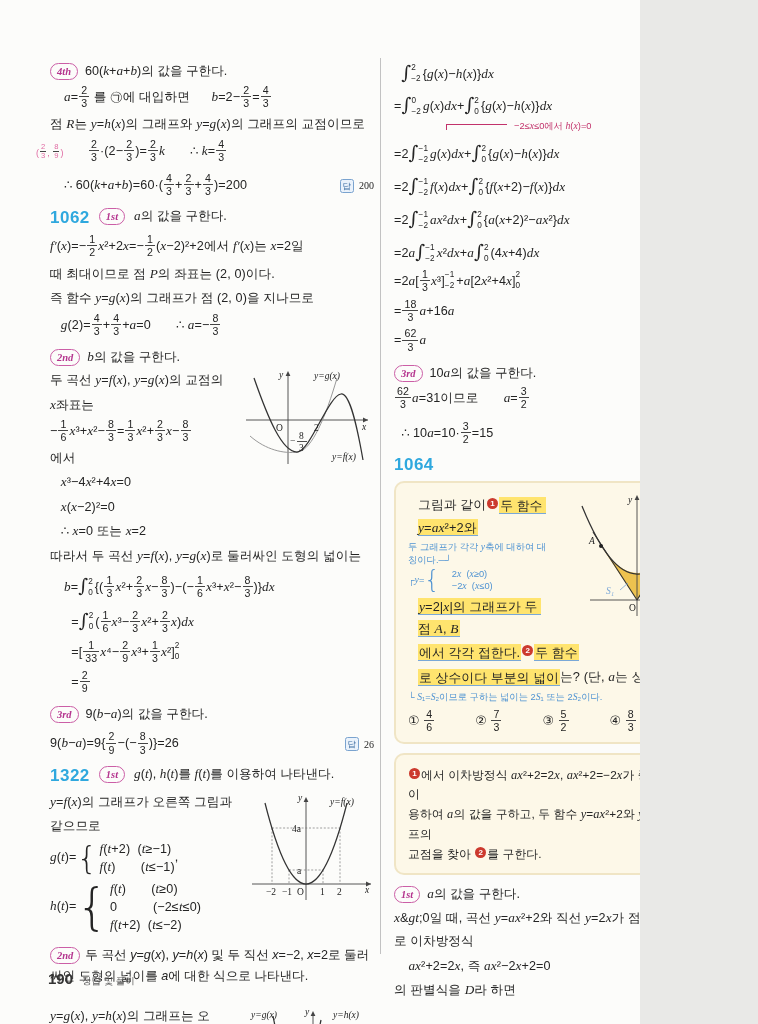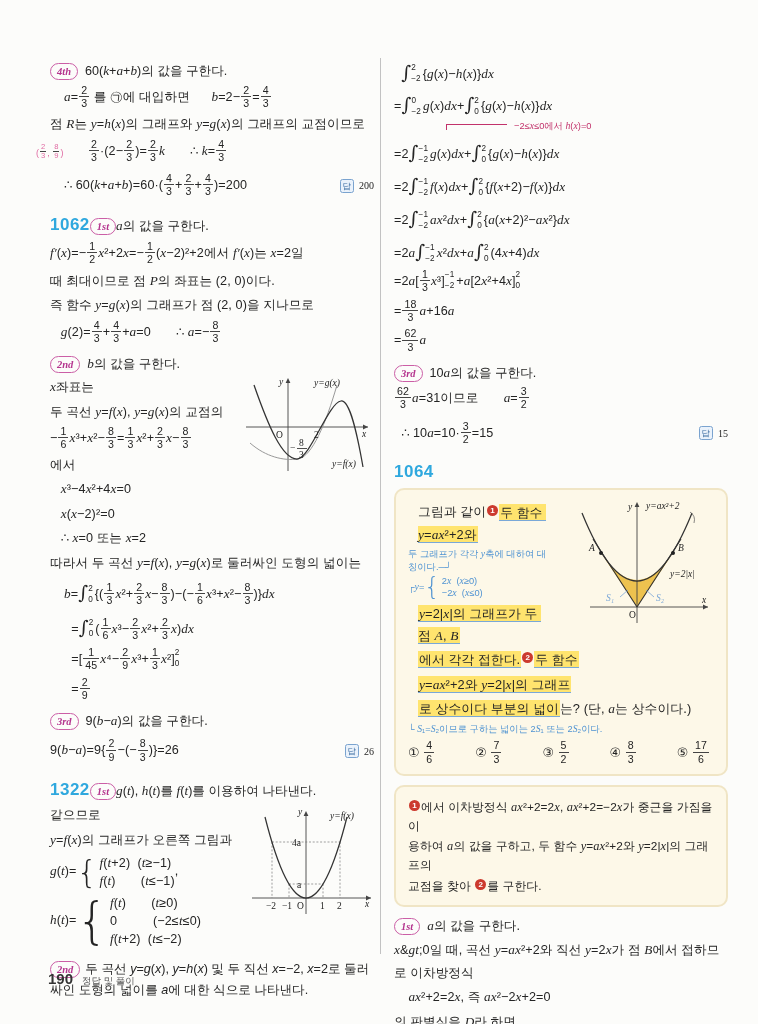--- a/index.html
+++ b/index.html
@@ -1,16 +1,16 @@
 <!DOCTYPE html>
 <html><head>
 <meta charset="utf-8">
 <style>
   html,body{margin:0;padding:0;background:#e9e9e7;}
-  .page{position:relative;width:758px;height:1024px;background:#fcfcfa;color:#242424;
+  .page{position:relative;width:640px;height:1024px;background:#fcfcfa;color:#242424;
         font-family:"Liberation Sans","DejaVu Sans",sans-serif;overflow:hidden;}
   .divider{position:absolute;left:380px;top:58px;height:896px;width:1px;background:#c2c2c2;}
   .col{position:absolute;top:52px;}
   .col.left{left:50px;width:324px;}
   .col.right{left:394px;width:334px;}
 
   .math-line{white-space:pre-wrap;font-size:12.6px;line-height:1.5;margin:4.5px 0;letter-spacing:.1px;}
   .math-line i,.step-title i,.bnote i,.pink-note i,.margin-note i{
     font-family:"Liberation Serif","DejaVu Serif",serif;font-style:italic;font-size:1.05em;}
   .frac{display:inline-flex;flex-direction:column;vertical-align:middle;text-align:center;margin:0 1px;position:relative;top:-1px;}
@@ -27,21 +27,21 @@
   .rb{display:inline-block;background:#cc3a2e;color:#fff;border-radius:50%;width:11px;height:11px;
       line-height:11.5px;font-size:8px;text-align:center;vertical-align:3px;font-weight:bold;margin:0 1px;}
 
   .step-row{display:flex;align-items:center;gap:7px;margin:11px 0 4px;clear:both;}
   .badge{flex:0 0 auto;border:1.2px solid #cb5ea6;color:#b5368f;border-radius:10px;padding:0 6px;
          font-size:10.5px;line-height:15px;font-weight:bold;font-style:italic;
          font-family:"Liberation Serif","DejaVu Serif",serif;}
   .step-title{font-size:12.6px;white-space:pre-wrap;}
   .step-para{margin:11px 0 20px;clear:both;font-size:12.6px;line-height:1.6;}
   .step-para .badge{display:inline-block;margin-right:5px;}
-  .prob-head{display:flex;align-items:flex-end;margin:12px 0 6px;clear:both;}
+  .prob-head{display:flex;align-items:flex-start;gap:9px;margin:5px 0 6px;clear:both;}
   .prob-num{color:#2fa8de;font-weight:bold;font-size:17px;letter-spacing:.5px;}
 
   .ans-line{display:flex;justify-content:space-between;clear:both;}
   .ans{display:inline-flex;align-items:center;white-space:nowrap;margin-left:8px;}
   .ansb{display:inline-block;border:1px solid #7aa3cf;border-radius:2.5px;background:#eaf2fb;color:#3f6fa3;
         font-size:8.5px;line-height:12px;padding:0 2px;margin-right:5px;}
   .ansv{font-size:10px;font-family:"Liberation Serif","DejaVu Serif",serif;}
 
   .fig{float:right;margin:0 0 4px 8px;}
   .fig svg{display:block;}
@@ -61,21 +61,21 @@
   .ind2{padding-left:14px;}
   .indblock{margin-left:14px;}
 
   .pink-note{position:relative;color:#c2326b;font-size:9.3px;margin:-2px 0 3px 120px;line-height:1.25;}
   .pink-note::before{content:"";position:absolute;left:-68px;top:4px;width:60px;height:5px;
                      border-left:1px solid #c2326b;border-top:1px solid #c2326b;}
 
   .cream{background:#fdf8e8;border:2px solid #f0e5c5;border-radius:10px;padding:9px 12px 8px;margin:4px 0 9px;clear:both;}
   .cream .math-line{font-size:12.8px;line-height:1.62;margin:3px 10px;}
   .bnote{color:#4f93d2;font-size:9.3px;line-height:1.3;margin:0 0 2px;white-space:pre-wrap;}
-  .bnote .crow{line-height:1.25;}
+  .bnote .crow{line-height:1.25;margin-left:10px;}
   .choices{display:flex;justify-content:space-between;padding:3px 4px 0 0;clear:both;}
   .choices .math-line{display:inline-flex;align-items:center;margin:0;}
   .tip .math-line{font-size:11.8px;line-height:1.55;margin:2px 0;}
 
   .footer{position:absolute;left:48px;top:970px;display:flex;align-items:baseline;gap:9px;}
   .fpage{font-size:15px;font-weight:bold;color:#333;}
   .flabel{font-size:9.5px;color:#555;}
 </style>
 </head>
 <body>
@@ -143,34 +143,34 @@
             <text x="74" y="13">y=g(x)</text>
             <text x="92" y="94">y=f(x)</text>
             <text x="122" y="64">x</text>
             <text class="up" x="50" y="78">−</text>
             <text class="up" x="59" y="73">8</text>
             <line x1="57" y1="75.5" x2="67" y2="75.5" stroke="#222" stroke-width="0.8"></line>
             <text class="up" x="59" y="85">3</text>
           </svg>
         </figure>
         <div>
+            <div class="math-line">두 곡선 <i>y</i>=<i>f</i>(<i>x</i>), <i>y</i>=<i>g</i>(<i>x</i>)의 교점의</div>
             <div class="math-line"><i>x</i>좌표는</div>
-            <div class="math-line">두 곡선 <i>y</i>=<i>f</i>(<i>x</i>), <i>y</i>=<i>g</i>(<i>x</i>)의 교점의</div>
             <div class="math-line">−<span class="frac"><span class="fn">1</span><span class="fd">6</span></span><i>x</i>³+<i>x</i>²−<span class="frac"><span class="fn">8</span><span class="fd">3</span></span>=<span class="frac"><span class="fn">1</span><span class="fd">3</span></span><i>x</i>²+<span class="frac"><span class="fn">2</span><span class="fd">3</span></span><i>x</i>−<span class="frac"><span class="fn">8</span><span class="fd">3</span></span></div>
             <div class="math-line">에서</div>
             <div class="math-line">   <i>x</i>³−4<i>x</i>²+4<i>x</i>=0</div>
             <div class="math-line">   <i>x</i>(<i>x</i>−2)²=0</div>
             <div class="math-line">   ∴ <i>x</i>=0 또는 <i>x</i>=2</div>
           </div>
       </div>
       <div class="math-line">따라서 두 곡선 <i>y</i>=<i>f</i>(<i>x</i>), <i>y</i>=<i>g</i>(<i>x</i>)로 둘러싸인 도형의 넓이는</div>
       <div class="indblock">
           <div class="math-line"><i>b</i>=<span class="int">∫</span><span class="lim"><span>2</span><span>0</span></span>{(<span class="frac"><span class="fn">1</span><span class="fd">3</span></span><i>x</i>²+<span class="frac"><span class="fn">2</span><span class="fd">3</span></span><i>x</i>−<span class="frac"><span class="fn">8</span><span class="fd">3</span></span>)−(−<span class="frac"><span class="fn">1</span><span class="fd">6</span></span><i>x</i>³+<i>x</i>²−<span class="frac"><span class="fn">8</span><span class="fd">3</span></span>)}<i>dx</i></div>
           <div class="math-line">  =<span class="int">∫</span><span class="lim"><span>2</span><span>0</span></span>(<span class="frac"><span class="fn">1</span><span class="fd">6</span></span><i>x</i>³−<span class="frac"><span class="fn">2</span><span class="fd">3</span></span><i>x</i>²+<span class="frac"><span class="fn">2</span><span class="fd">3</span></span><i>x</i>)<i>dx</i></div>
-          <div class="math-line">  =[<span class="frac"><span class="fn">1</span><span class="fd">45</span></span><i>x</i>⁴−<span class="frac"><span class="fn">2</span><span class="fd">9</span></span><i>x</i>³+<span class="frac"><span class="fn">1</span><span class="fd">3</span></span><i>x</i>²]<span class="lim"><span>2</span><span>0</span></span></div>
+          <div class="math-line">  =[<span class="frac"><span class="fn">1</span><span class="fd">33</span></span><i>x</i>⁴−<span class="frac"><span class="fn">2</span><span class="fd">9</span></span><i>x</i>³+<span class="frac"><span class="fn">1</span><span class="fd">3</span></span><i>x</i>²]<span class="lim"><span>2</span><span>0</span></span></div>
           <div class="math-line">  =<span class="frac"><span class="fn">2</span><span class="fd">9</span></span></div>
         </div>
 
       <div class="step-row">
         <span class="badge">3rd</span>
         <span class="step-title">9(<i>b</i>−<i>a</i>)의 값을 구한다.</span>
       </div>
       <div class="ans-line">
         <div class="math-line">9(<i>b</i>−<i>a</i>)=9{<span class="frac"><span class="fn">2</span><span class="fd">9</span></span>−(−<span class="frac"><span class="fn">8</span><span class="fd">3</span></span>)}=26</div>
         <span class="ans">
@@ -206,22 +206,22 @@
             <text class="up" x="53" y="82">a</text>
             <text class="up" x="22" y="103">−2</text>
             <text class="up" x="38" y="103">−1</text>
             <text class="up" x="53" y="103">O</text>
             <text class="up" x="76" y="103">1</text>
             <text class="up" x="93" y="103">2</text>
             <text x="121" y="101">x</text>
           </svg>
         </figure>
         <div>
+            <div class="math-line"><i>y</i>=<i>f</i>(<i>x</i>)의 그래프가 오른쪽 그림과</div>
             <div class="math-line">같으므로</div>
-            <div class="math-line"><i>y</i>=<i>f</i>(<i>x</i>)의 그래프가 오른쪽 그림과</div>
             <div class="math-line"><i>g</i>(<i>t</i>)=<span class="cases"><span class="brace" style="font-size:2.6em">{</span><span class="crows"><span class="crow"><i>f</i>(<i>t</i>+2)  (<i>t</i>≥−1)</span><span class="crow"><i>f</i>(<i>t</i>)       (<i>t</i>≤−1)</span></span></span>,</div>
             <div class="math-line"><i>h</i>(<i>t</i>)=<span class="cases"><span class="brace" style="font-size:3.9000000000000004em">{</span><span class="crows"><span class="crow"><i>f</i>(<i>t</i>)       (<i>t</i>≥0)</span><span class="crow">0          (−2≤<i>t</i>≤0)</span><span class="crow"><i>f</i>(<i>t</i>+2)  (<i>t</i>≤−2)</span></span></span></div>
           </div>
       </div>
 
       <div class="step-para">
         <span class="badge">2nd</span><span>두 곡선 <i>y</i>=<i>g</i>(<i>x</i>), <i>y</i>=<i>h</i>(<i>x</i>) 및 두 직선 <i>x</i>=−2, <i>x</i>=2로 둘러싸인 도형의 넓이를 <i>a</i>에 대한 식으로 나타낸다.</span>
       </div>
       <div>
         <figure class="fig fig3">
@@ -318,21 +318,20 @@
             <text x="94" y="102" style="fill:#7ba7d7">S₂</text>
             <text class="up" x="67" y="119">O</text>
             <text x="140" y="104">x</text>
           </svg>
         </figure>
         <div class="math-line">그림과 같이<span class="rb">1</span><span class="hl">두 함수 <i>y</i>=<i>ax</i>²+2와</span></div>
         <div class="bnote">두 그래프가 각각 <i>y</i>축에 대하여 대칭이다.─┘</div>
         <div class="bnote">┌<i>y</i>=<span class="cases"><span class="brace" style="font-size:2.6em">{</span><span class="crows"><span class="crow">2<i>x</i>  (<i>x</i>≥0)</span><span class="crow">−2<i>x</i>  (<i>x</i>≤0)</span></span></span></div>
         <div class="math-line"><span class="hl"><i>y</i>=2|<i>x</i>|의 그래프가 두 점 <i>A</i>, <i>B</i></span></div>
         <div class="math-line"><span class="hl">에서 각각 접한다.</span><span class="rb">2</span><span class="hl">두 함수</span></div>
-        <div class="math-line"><span class="hl"><i>y</i>=<i>ax</i>²+2와 <i>y</i>=2|<i>x</i>|의 그래프</span></div>
         <div class="math-line"><span class="hl">로 상수이다 부분의 넓이</span>는? (단, <i>a</i>는 상수이다.)</div>
         <div class="bnote">└ <i>S</i>₁=<i>S</i>₂이므로 구하는 넓이는 2<i>S</i>₁ 또는 2<i>S</i>₂이다.</div>
         <div class="choices">
             <div class="math-line">① <span class="frac"><span class="fn">4</span><span class="fd">6</span></span></div>
             <div class="math-line">② <span class="frac"><span class="fn">7</span><span class="fd">3</span></span></div>
             <div class="math-line">③ <span class="frac"><span class="fn">5</span><span class="fd">2</span></span></div>
             <div class="math-line">④ <span class="frac"><span class="fn">8</span><span class="fd">3</span></span></div>
             <div class="math-line">⑤ <span class="frac"><span class="fn">17</span><span class="fd">6</span></span></div>
           </div>
       </div>

